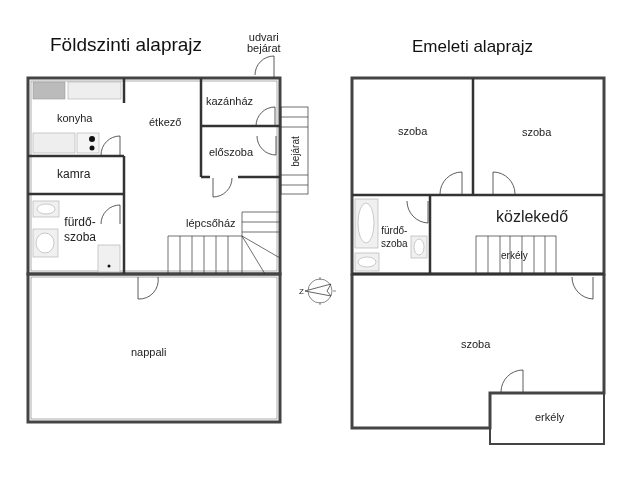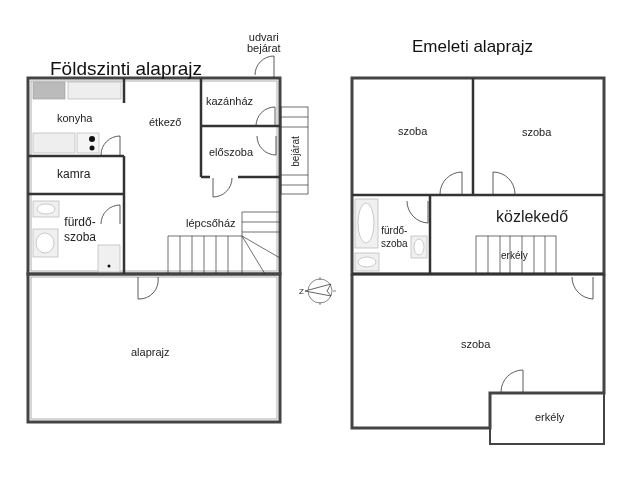--- a/index.html
+++ b/index.html
@@ -122,37 +122,37 @@
       <line x1="488" y1="236" x2="488" y2="274"></line>
       <line x1="500" y1="236" x2="500" y2="274"></line>
       <line x1="510" y1="236" x2="510" y2="274"></line>
       <line x1="522" y1="236" x2="522" y2="274"></line>
       <line x1="534" y1="236" x2="534" y2="274"></line>
       <line x1="545" y1="236" x2="545" y2="274"></line>
     </g>
   </g>
 </svg>
 
-<div class="title" style="left:50px;top:34px;margin-top:24px;">Földszinti alaprajz</div>
+<div class="title" style="left:50px;top:34px;">Földszinti alaprajz</div>
 <div class="lbl" style="left:247px;top:32px;font-size:11px;line-height:11px;">
   <div>udvari</div>
   <div>bejárat</div>
 </div>
 <div class="lbl" style="left:57px;top:112px;">konyha</div>
 <div class="lbl" style="left:149px;top:116px;text-align:center;">étkező</div>
 <div class="lbl" style="left:206px;top:95px;">kazánház</div>
 <div class="lbl" style="left:209px;top:146px;">előszoba</div>
 <div class="lbl" style="left:280px;top:145px;font-size:10px;transform:rotate(-90deg);">bejárat</div>
 <div class="lbl" style="left:57px;top:168px;font-size:12px;text-align:right;">kamra</div>
 <div class="lbl" style="left:64px;top:215px;font-size:12px;line-height:15px;">
   <div>fürdő-</div>
   <div>szoba</div>
 </div>
 <div class="lbl" style="left:186px;top:217px;">lépcsőház</div>
-<div class="lbl" style="left:131px;top:346px;">alaprajz</div>
+<div class="lbl" style="left:131px;top:346px;">nappali</div>
 <div class="lbl" style="left:299px;top:285px;font-size:8px;">Z</div>
 
 <div class="title" style="left:412px;top:37px;font-size:17px;">Emeleti alaprajz</div>
 <div class="lbl" style="left:398px;top:125px;">szoba</div>
 <div class="lbl" style="left:522px;top:126px;">szoba</div>
 <div class="lbl" style="left:496px;top:210px;font-size:16px;">közlekedő</div>
 <div class="lbl" style="left:381px;top:224px;font-size:10px;">
   <div>fürdő-</div>
   <div>szoba</div>
 </div>

